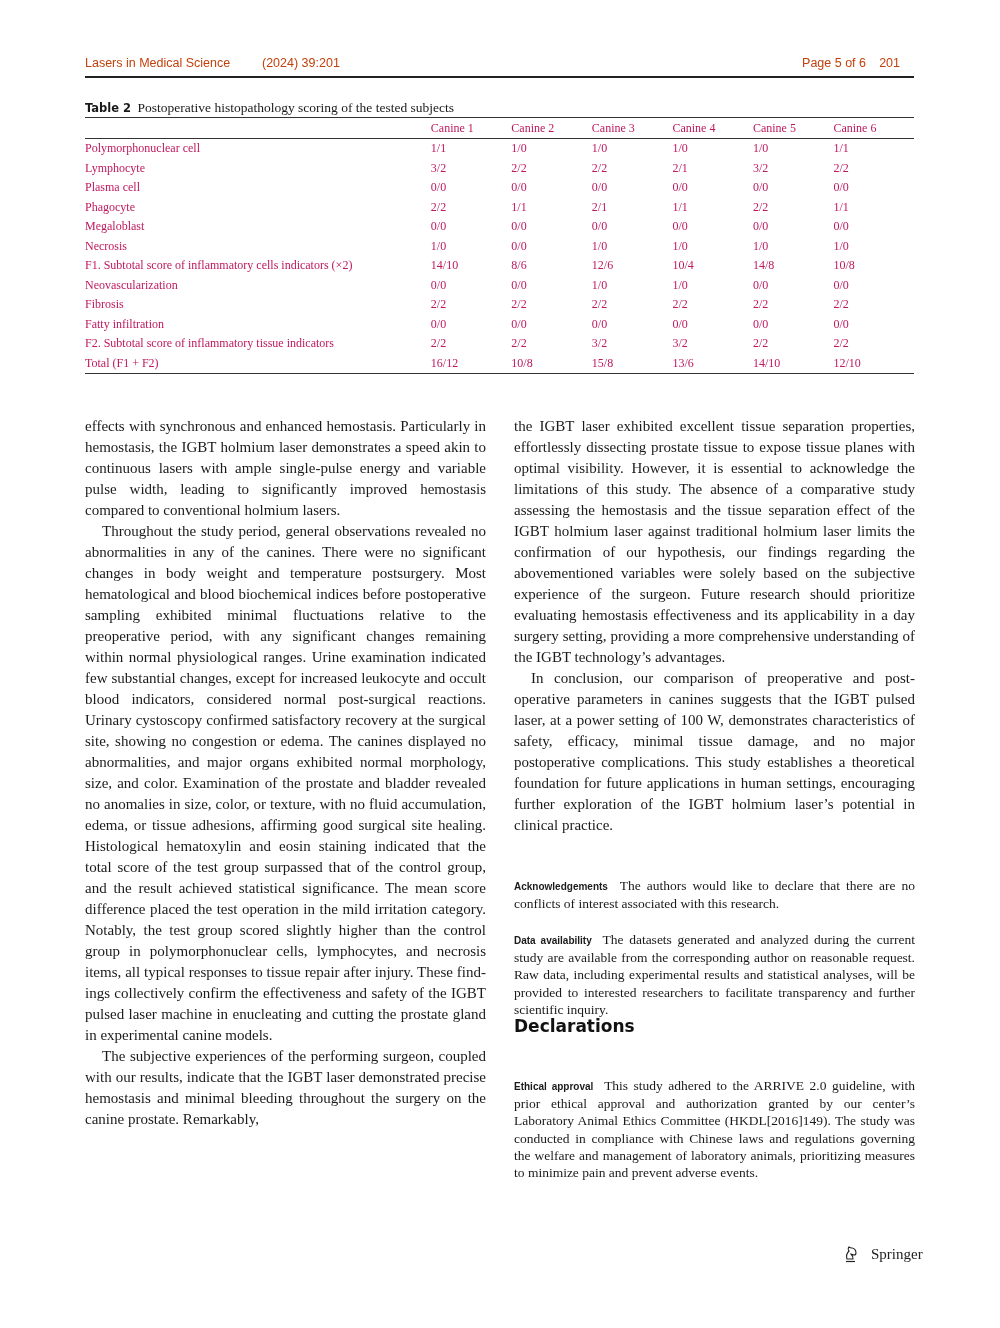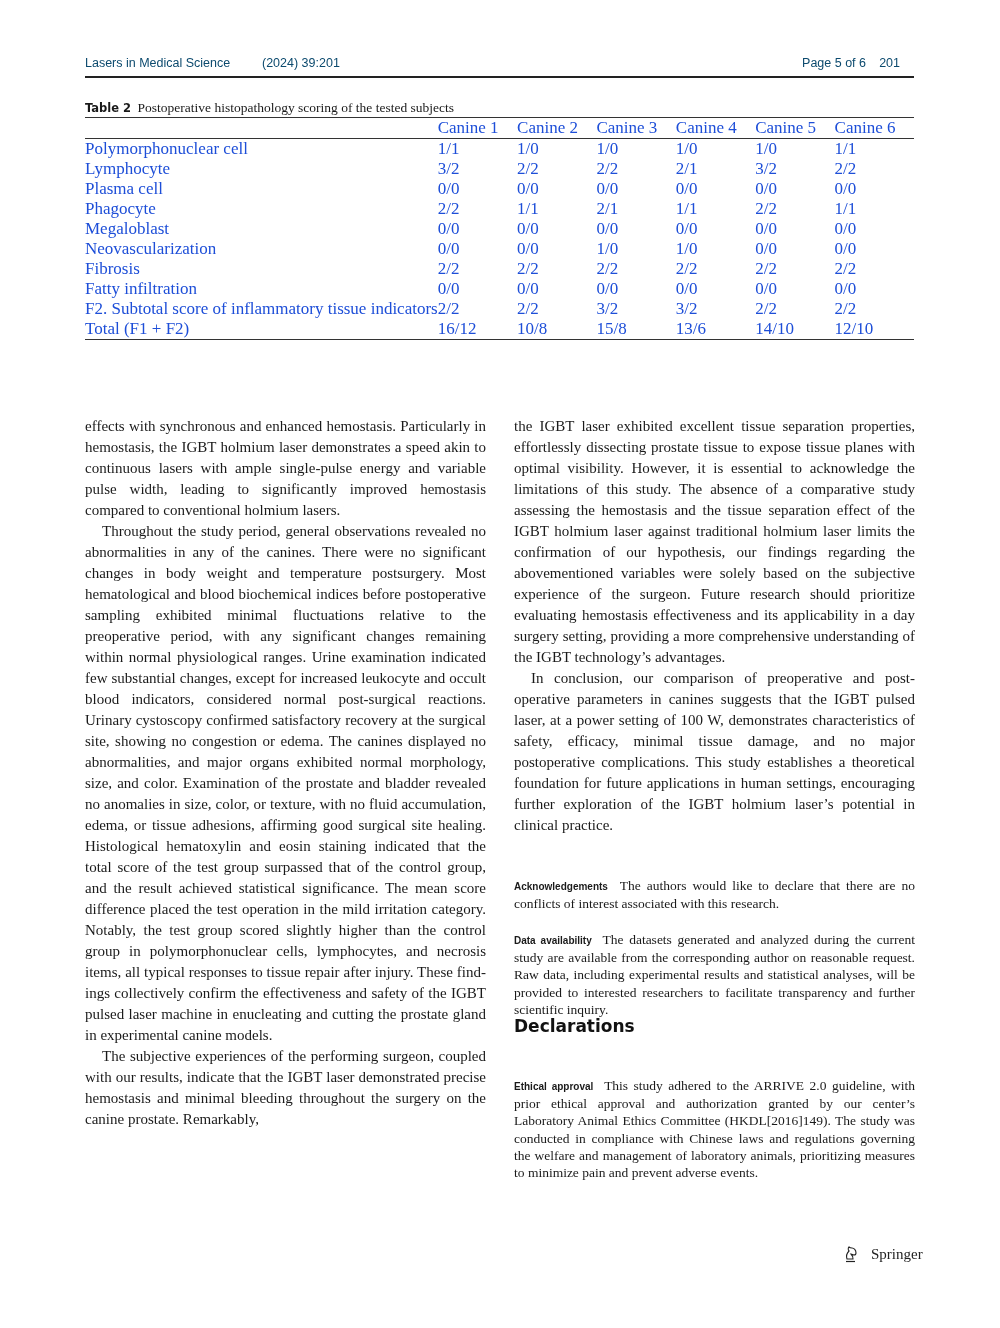--- a/index.html
+++ b/index.html
@@ -1,31 +1,31 @@
 <!DOCTYPE html>
 <html><head>
 <meta charset="utf-8">
 <style>
   html, body { margin: 0; padding: 0; background: #ffffff; }
   body { width: 1000px; height: 1328px; position: relative; overflow: hidden; color: #1a1a1a; }
 
   
-  .running-header { position: absolute; left: 85px; top: 54px; width: 829px; height: 22px; font-family: "Liberation Sans", sans-serif; font-size: 12.5px; color: #0c4a6e; }
+  .running-header { position: absolute; left: 85px; top: 54px; width: 829px; height: 22px; font-family: "Liberation Sans", sans-serif; font-size: 12.5px; color: #c2410c; }
   .running-header .journal { position: absolute; left: 0; top: 2px; }
   .running-header .volume { position: absolute; left: 177px; top: 2px; }
   .running-header .page { position: absolute; right: 48px; top: 2px; }
   .running-header .article-no { position: absolute; right: 14px; top: 2px; }
   .header-rule { position: absolute; left: 85px; top: 76px; width: 829px; height: 2px; background: #222; }
 
   
   .table-caption { position: absolute; left: 85px; top: 100px; font-size: 13px; }
   .table-caption .label { font-family: "DejaVu Sans", sans-serif; font-weight: bold; font-size: 11.5px; }
   .table-caption .text { font-family: "Liberation Serif", serif; font-size: 13.5px; }
   .table-wrap { position: absolute; left: 85px; top: 117px; width: 829px; }
-  table.data { border-collapse: collapse; width: 829px; font-family: "Liberation Serif", serif; font-size: 17px; color: #1d4ed8; }
+  table.data { border-collapse: collapse; width: 829px; font-family: "Liberation Serif", serif; font-size: 12px; color: #be185d; }
   table.data td, table.data th { padding: 0; height: 19.5px; font-weight: normal; text-align: left; vertical-align: middle; white-space: nowrap; }
   table.data tr.col-head th { border-top: 1.5px solid #333; border-bottom: 1.5px solid #333; height: 20px; }
   table.data tr.sub-head td { border-bottom: 1.5px solid #333; height: 20px; }
   table.data tr.last td { border-bottom: 1.5px solid #333; margin-top: 47px; }
   table.data .c0 { width: 352px; }
   table.data .cn { width: 83.5px; }
 
   
   .col { position: absolute; top: 416px; width: 401px; font-family: "Liberation Serif", serif; font-size: 15px; line-height: 21px; text-align: justify; hyphens: manual; color: #1a1a1a; }
   .col-left { left: 85px; }
@@ -113,20 +113,38 @@
         <tr>
           <td class="c0">Megaloblast</td>
           <td class="cn">0/0</td>
           <td class="cn">0/0</td>
           <td class="cn">0/0</td>
           <td class="cn">0/0</td>
           <td class="cn">0/0</td>
           <td class="cn">0/0</td>
         </tr>
         <tr>
+          <td class="c0">Necrosis</td>
+          <td class="cn">1/0</td>
+          <td class="cn">0/0</td>
+          <td class="cn">1/0</td>
+          <td class="cn">1/0</td>
+          <td class="cn">1/0</td>
+          <td class="cn">1/0</td>
+        </tr>
+        <tr>
+          <td class="c0">F1. Subtotal score of inflammatory cells indicators (×2)</td>
+          <td class="cn">14/10</td>
+          <td class="cn">8/6</td>
+          <td class="cn">12/6</td>
+          <td class="cn">10/4</td>
+          <td class="cn">14/8</td>
+          <td class="cn">10/8</td>
+        </tr>
+        <tr>
           <td class="c0">Neovascularization</td>
           <td class="cn">0/0</td>
           <td class="cn">0/0</td>
           <td class="cn">1/0</td>
           <td class="cn">1/0</td>
           <td class="cn">0/0</td>
           <td class="cn">0/0</td>
         </tr>
         <tr>
           <td class="c0">Fibrosis</td>

